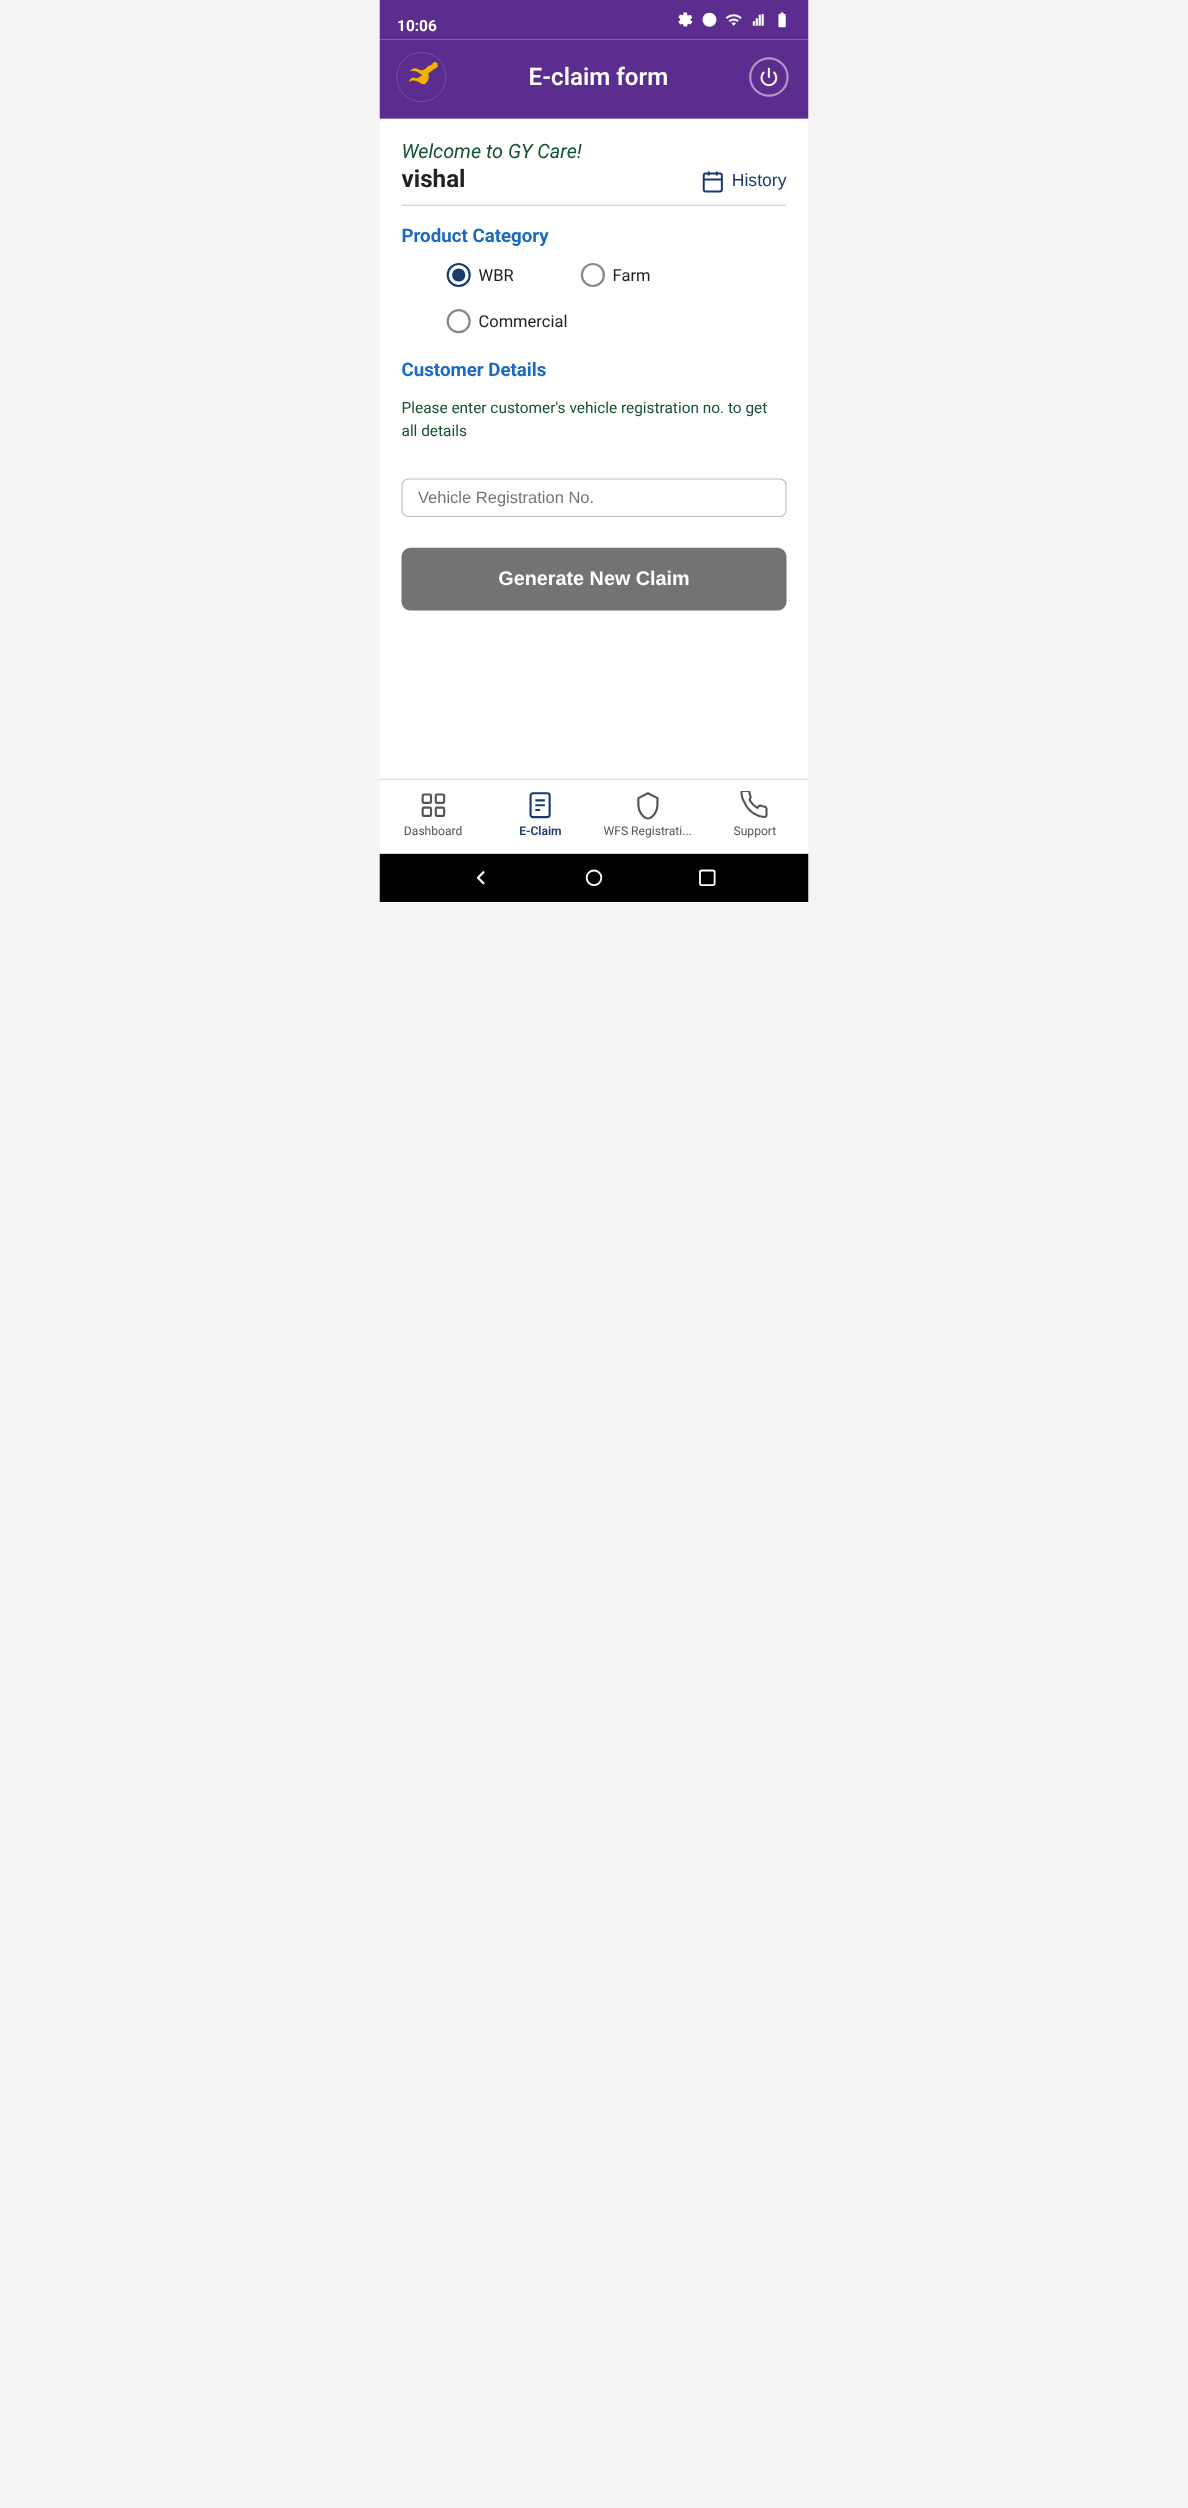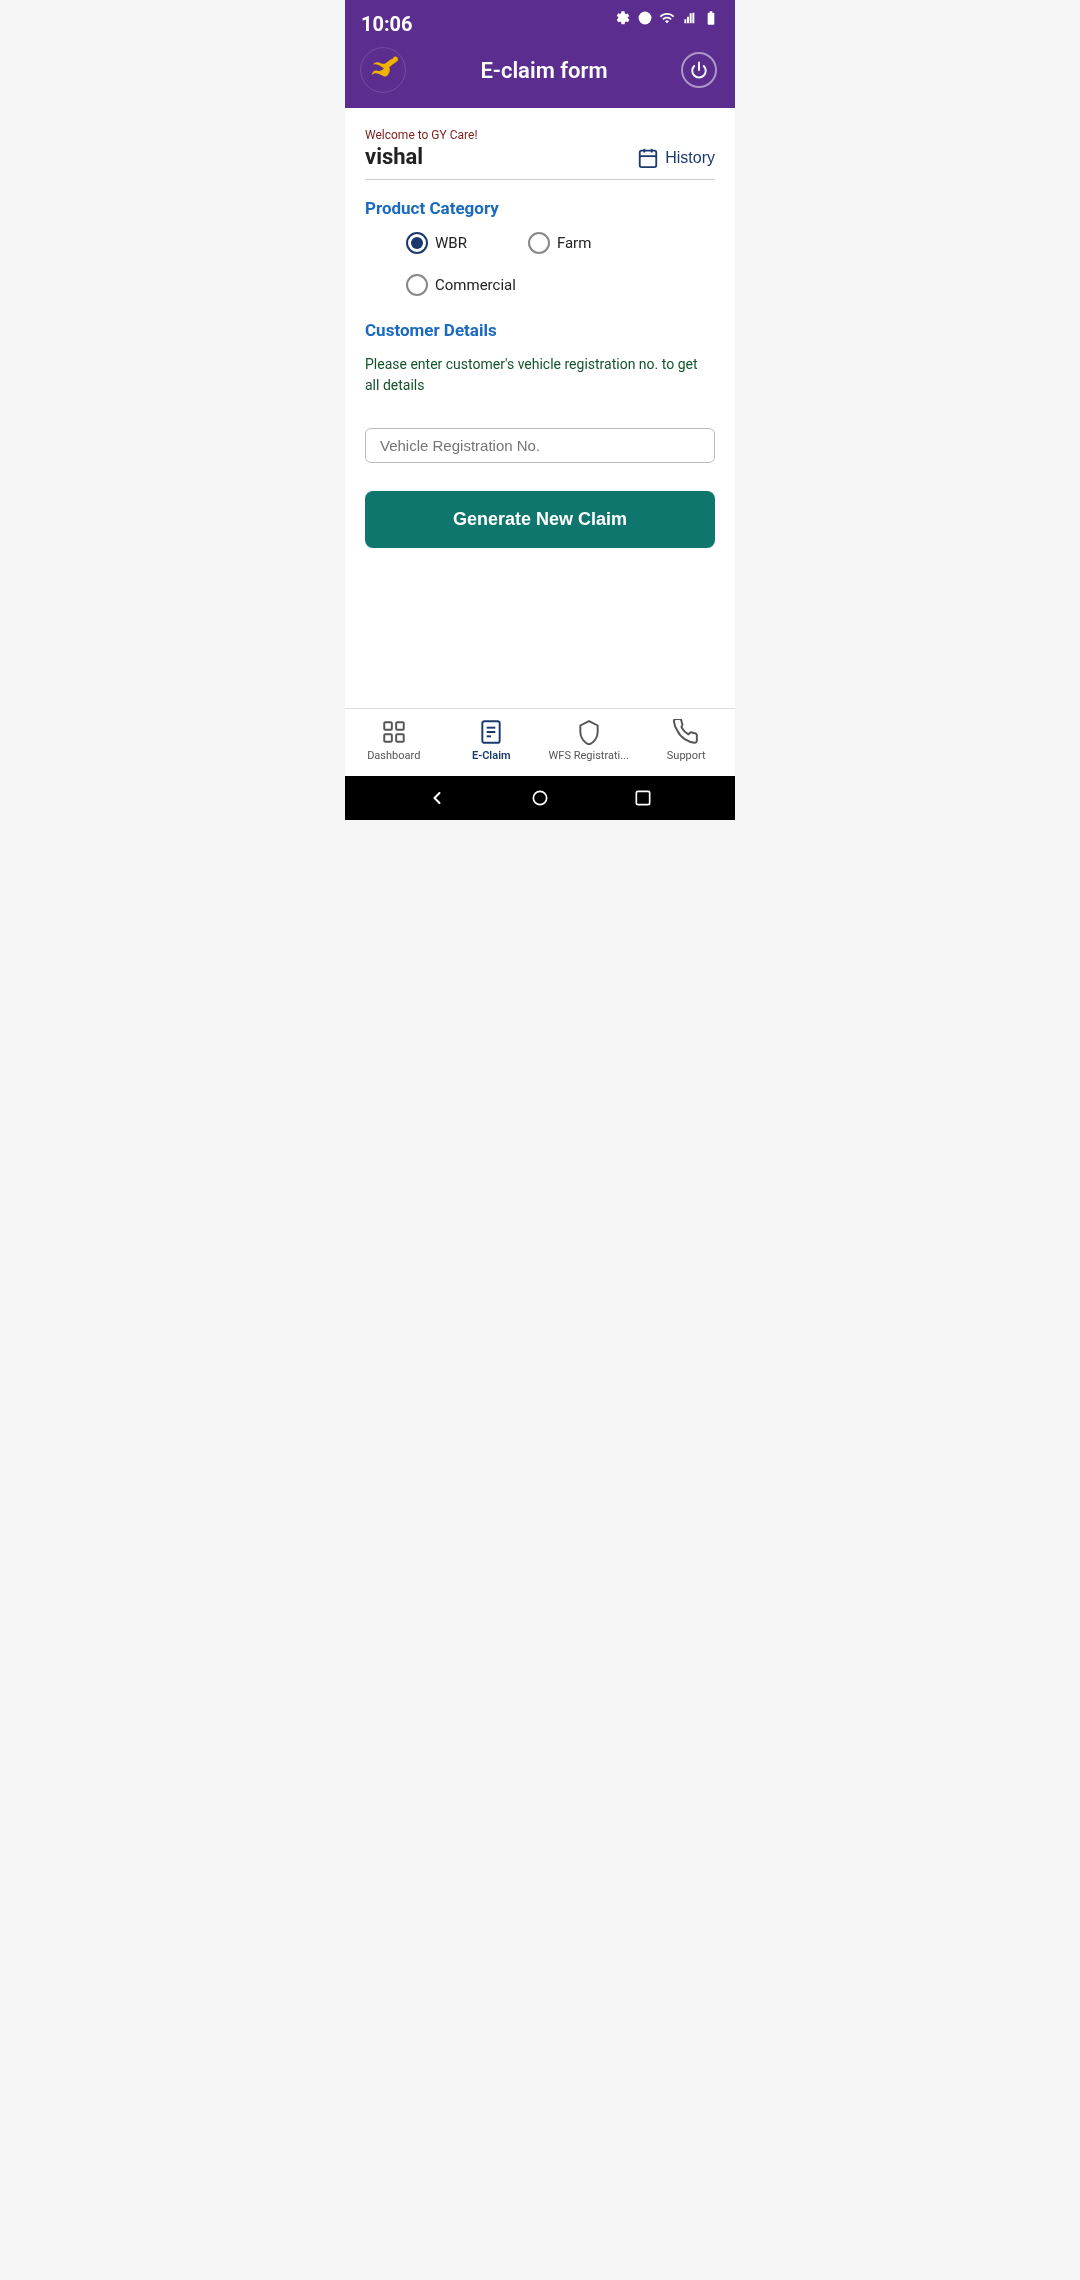--- a/index.html
+++ b/index.html
@@ -22,21 +22,21 @@
       background: #5b2d8e;
       color: white;
       display: flex;
       justify-content: space-between;
       align-items: center;
       padding: 6px 16px;
       height: 36px;
       font-size: 13px;
       font-weight: 500;
     }
-    .status-bar .time { font-weight: 700; font-size: 20px; margin-top: 11px; }
+    .status-bar .time { font-weight: 700; font-size: 14px; margin-top: 11px; }
     .status-icons { display: flex; align-items: center; gap: 6px; }
     .status-icons svg { width: 16px; height: 16px; fill: white; }
 
     
     .header {
       background: #5b2d8e;
       display: flex;
       align-items: center;
       justify-content: space-between;
       padding: 10px 18px 14px 14px;
@@ -66,23 +66,24 @@
     }
 
     
     .content {
       flex: 1;
       background: white;
       padding: 20px 20px 0 20px;
     }
 
     .welcome-text {
-      font-size: 12px;
-      color: #7f1d1d;
+      font-size: 18px;
+      color: #14532d;
       margin-bottom: 2px;
+      font-style: italic;
     }
 
     .user-row {
       display: flex;
       align-items: flex-end;
       justify-content: space-between;
       border-bottom: 1px solid #ccc;
       padding-bottom: 10px;
       margin-bottom: 18px;
     }
@@ -174,21 +175,21 @@
       padding: 8px 14px;
       font-size: 15px;
       color: #999;
       background: white;
       outline: none;
       margin-bottom: 28px;
     }
 
     .generate-btn {
       width: 100%;
-      background: #0f766e;
+      background: #737373;
       color: white;
       font-size: 18px;
       font-weight: 600;
       padding: 18px;
       border: none;
       border-radius: 8px;
       cursor: pointer;
       margin-bottom: 20px;
     }
 

